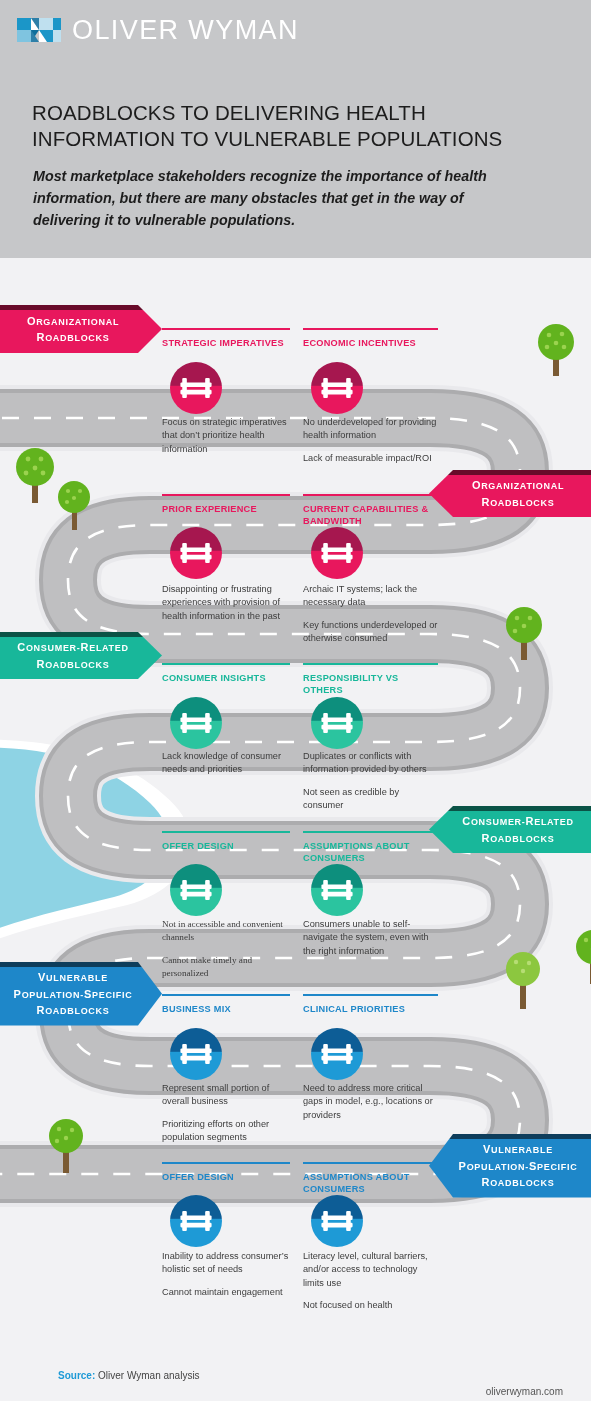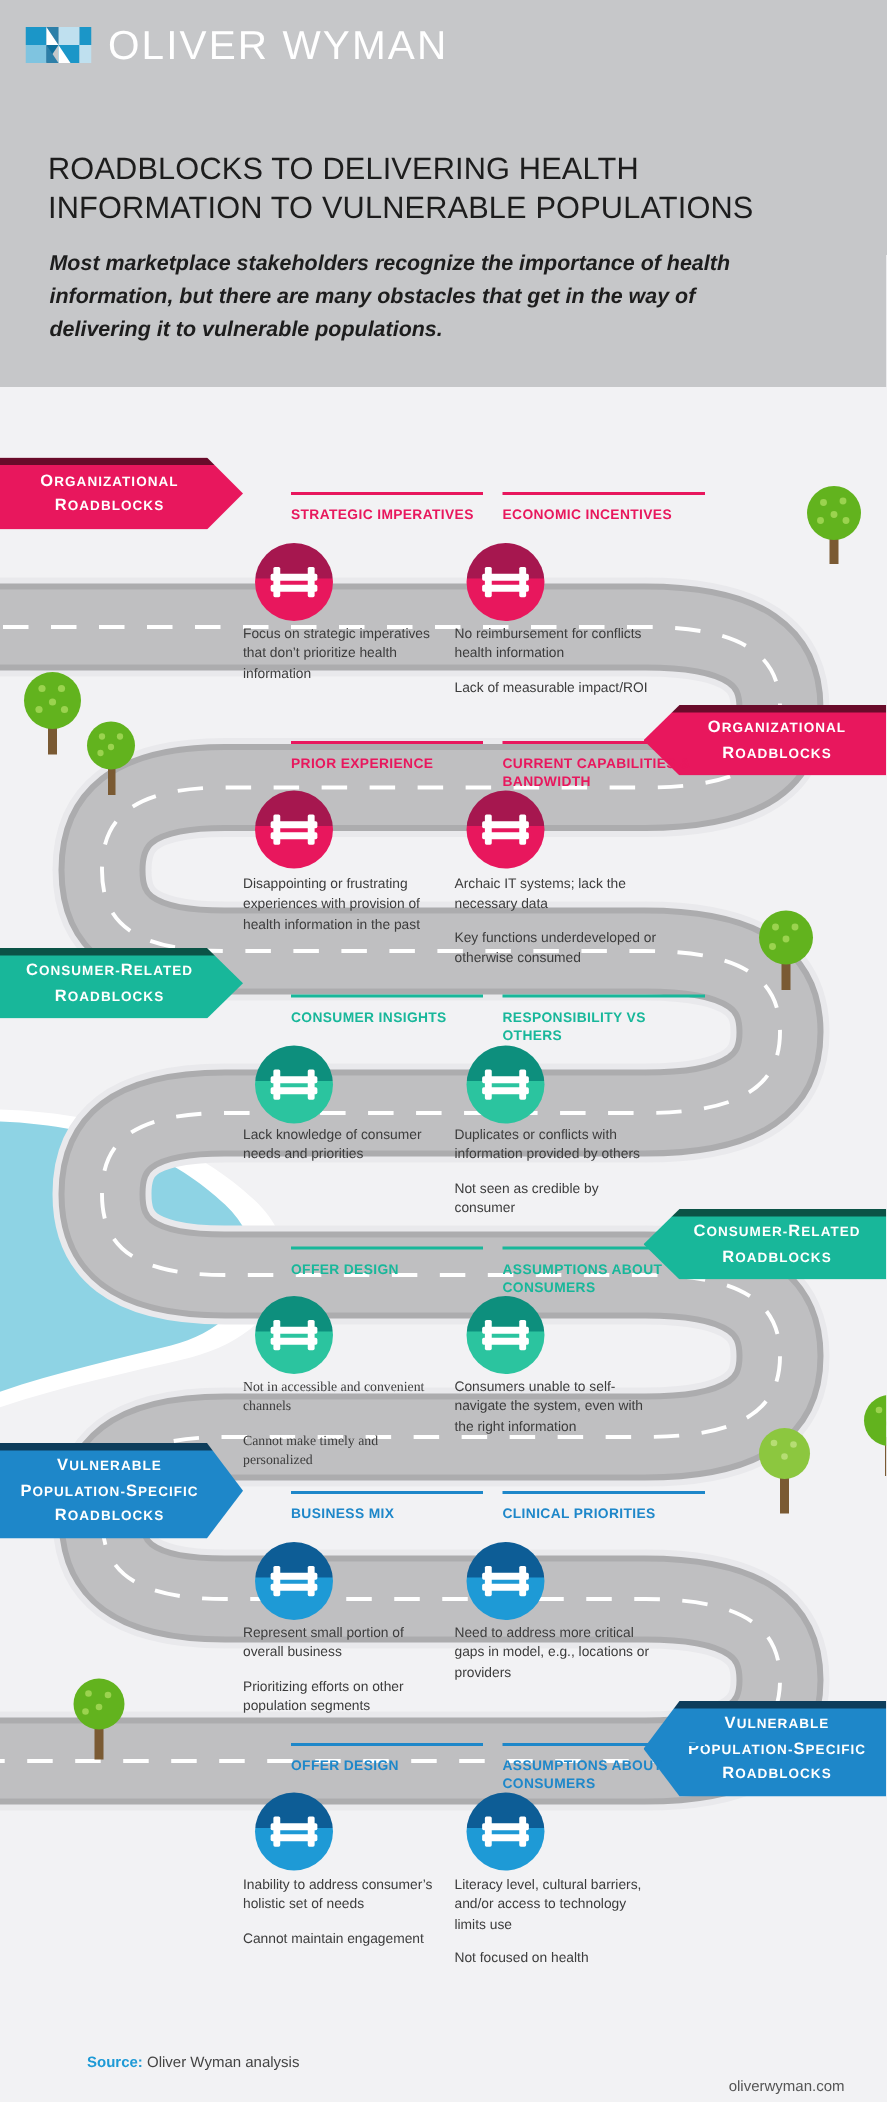--- a/index.html
+++ b/index.html
@@ -94,21 +94,20 @@
   }
 
   
   .col-head {
     position: absolute;
     font-size: 9.2px;
     font-weight: 700;
     letter-spacing: 0.25px;
     line-height: 1.35;
     text-transform: uppercase;
-    margin-left: 32px;
   }
   .col-head .rule {
     display: block;
     height: 2px;
     margin-bottom: 7px;
   }
   .body-text {
     position: absolute;
     font-size: 9.2px;
     line-height: 1.45;
@@ -316,21 +315,21 @@
       <div class="col-head" style="left: 303px; top: 328px; width: 135px; color: rgb(232, 23, 93);"><span class="rule" style="background: rgb(232, 23, 93);"></span><span>ECONOMIC INCENTIVES</span></div>
       <div class="rb-icon" style="left: 311px; top: 362px; background: linear-gradient(rgb(166, 23, 79) 0%, rgb(166, 23, 79) 45%, rgb(232, 23, 93) 46%, rgb(232, 23, 93) 100%);">
         <svg viewBox="0 0 34 24">
           <rect x="2" y="1" width="5" height="22" rx="1.2" fill="#fff"></rect>
           <rect x="27" y="1" width="5" height="22" rx="1.2" fill="#fff"></rect>
           <rect x="0" y="6" width="34" height="5" rx="1.2" fill="#fff"></rect>
           <rect x="0" y="14" width="34" height="5" rx="1.2" fill="#fff"></rect>
         </svg>
       </div>
       <div class="body-text" style="left: 303px; top: 416px; width: 135px;">
-        <p>No reimbursement for conflicts health information</p>
+        <p>No underdeveloped for providing health information</p>
         <p>Lack of measurable impact/ROI</p>
       </div>
       <div class="col-head" style="left: 162px; top: 494px; width: 128px; color: rgb(232, 23, 93);"><span class="rule" style="background: rgb(232, 23, 93);"></span><span>PRIOR EXPERIENCE</span></div>
       <div class="rb-icon" style="left: 170px; top: 527px; background: linear-gradient(rgb(166, 23, 79) 0%, rgb(166, 23, 79) 45%, rgb(232, 23, 93) 46%, rgb(232, 23, 93) 100%);">
         <svg viewBox="0 0 34 24">
           <rect x="2" y="1" width="5" height="22" rx="1.2" fill="#fff"></rect>
           <rect x="27" y="1" width="5" height="22" rx="1.2" fill="#fff"></rect>
           <rect x="0" y="6" width="34" height="5" rx="1.2" fill="#fff"></rect>
           <rect x="0" y="14" width="34" height="5" rx="1.2" fill="#fff"></rect>
         </svg>

